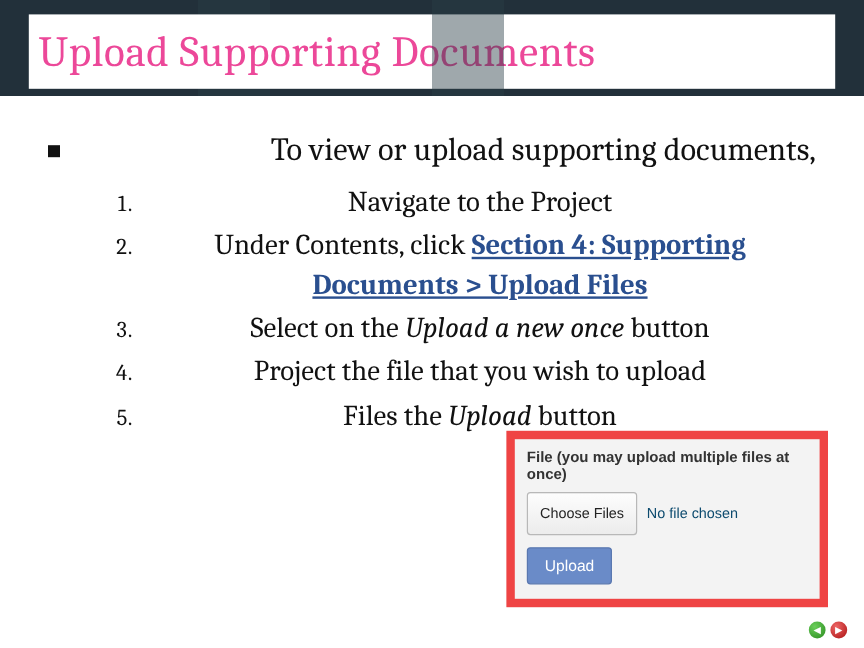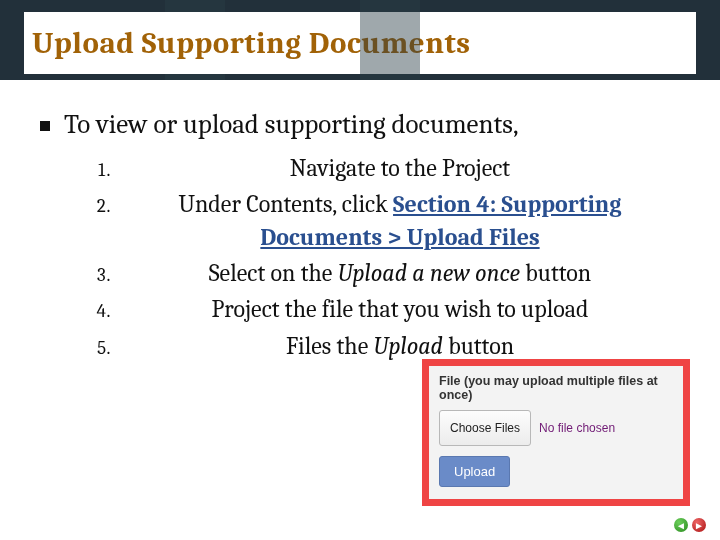--- a/index.html
+++ b/index.html
@@ -3,35 +3,35 @@
 <meta charset="utf-8">
 <style>
   * { box-sizing: border-box; margin: 0; padding: 0; }
   html, body { width: 720px; height: 540px; background: #fff; font-family: Cambria, Georgia, 'Times New Roman', serif; overflow: hidden; }
   .slide { position: relative; width: 720px; height: 540px; background: #fff; }
   .title-bar { position: absolute; left: 0; right: 0; top: 0; height: 80px; background: #22303a; }
   .title-bar::before, .title-bar::after { content: ""; position: absolute; top: 0; bottom: 0; width: 60px; background: #2b3d48; opacity: 0.45; }
   .title-bar::before { left: 165px; }
   .title-bar::after { left: 360px; }
   .title-box { position: absolute; left: 24px; top: 12px; right: 24px; height: 62px; background: #fff; display: flex; align-items: center; padding: 0 8px; }
-  .title-box h1 { font-size: 31px; font-weight: 700; color: #a16207; letter-spacing: 0.5px; }
+  .title-box h1 { font-size: 36px; font-weight: 400; color: #ec4899; letter-spacing: 0.5px; }
   .body { position: absolute; left: 40px; right: 40px; top: 108px; color: #111; }
-  .bullet-row { display: flex; align-items: flex-start; gap: 14px; margin-bottom: 10px; }
+  .bullet-row { display: flex; align-items: flex-start; gap: 14px; margin-bottom: 10px; justify-content: space-between; }
   .sqbullet { width: 10px; height: 10px; background: #111; margin-top: 13px; flex: 0 0 auto; }
   .lead { font-size: 27px; line-height: 1.25; }
   ol.steps { list-style: decimal; margin-left: 74px; margin-top: 6px; text-align: center; }
   ol.steps > li { font-size: 24px; line-height: 1.35; margin-bottom: 4px; padding-left: 6px; }
   ol.steps > li::marker { font-size: 19px; }
   .link { color: #2a4f8f; text-decoration: underline; font-weight: 700; }
   .ital { font-style: italic; }
   .panel { position: absolute; right: 30px; bottom: 34px; width: 268px; background: #f3f3f3; border: 7px solid #ef4444; padding: 8px 10px 12px; font-family: Arial, Helvetica, sans-serif; }
   .panel-label { font-size: 12.5px; font-weight: 700; color: #333; margin-bottom: 8px; }
   .file-row { display: flex; align-items: center; gap: 8px; margin-bottom: 10px; }
   .choose-btn { font-family: Arial, sans-serif; font-size: 12px; color: #222; background: linear-gradient(#fdfdfd,#ececec); border: 1px solid #b8b8b8; border-radius: 3px; padding: 10px 10px; cursor: pointer; }
-  .file-status { font-size: 12px; color: #701a75; }
+  .file-status { font-size: 12px; color: #0c4a6e; }
   .upload-btn { font-family: Arial, sans-serif; font-size: 13px; color: #fff; background: #6a8bc8; border: 1px solid #5a78b0; border-radius: 3px; padding: 7px 14px; cursor: pointer; }
   .nav-dots { position: absolute; right: 14px; bottom: 8px; display: flex; gap: 4px; }
   .dot { width: 14px; height: 14px; border-radius: 50%; display: flex; align-items: center; justify-content: center; font-size: 10px; color: #fff; font-family: Arial, sans-serif; cursor: pointer; }
   .dot.green { background: radial-gradient(circle at 35% 30%, #6bcf5a, #2a8a1f); }
   .dot.red { background: radial-gradient(circle at 35% 30%, #e66, #a11); }
 </style>
 </head>
 <body>
 
 <div class="slide">

